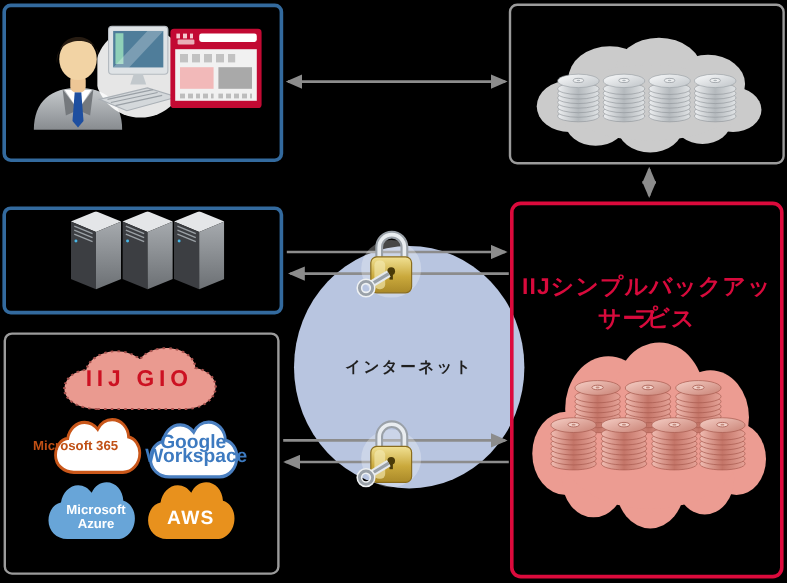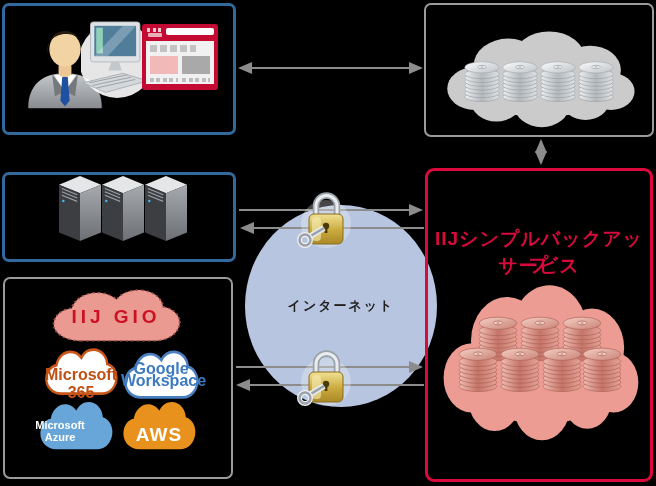--- a/index.html
+++ b/index.html
@@ -9,24 +9,24 @@
   .box{position:absolute;background:transparent;box-sizing:border-box;}
   .box-blue{border:3px solid #336a9e;border-radius:7px;}
   .box-gray{border:2px solid #9b9b9b;border-radius:7px;}
   .box-red{border:3px solid #dc0a3c;border-radius:9px;}
   .circle-internet{position:absolute;left:245px;top:205px;width:192px;height:202px;
                    border-radius:50%;background:#b8c5e0;}
   .lbl{position:absolute;text-align:center;font-weight:bold;}
   .lbl-internet{left:245px;top:297px;width:192px;font-size:13px;color:#1f1f1f;letter-spacing:2px;}
   .lbl-title{left:425px;width:228px;color:#d80a3c;font-size:19px;letter-spacing:1px;}
   .lbl-gio{left:46px;top:306px;width:140px;font-size:19px;color:#cc1122;letter-spacing:4px;}
-  .lbl-ms365{left:42px;top:366px;width:78px;font-size:16px;color:#c05015;}
+  .lbl-ms365{left:24px;top:366px;width:78px;font-size:11px;color:#c05015;}
   .lbl-google{left:121px;top:363px;width:80px;font-size:16px;color:#3d7ac0;line-height:12px;}
-  .lbl-azure{left:20px;top:419px;width:80px;font-size:11px;color:#fff;line-height:12px;}
-  .lbl-aws{left:119px;top:424px;width:80px;font-size:19px;color:#fff;letter-spacing:1px;}
+  .lbl-azure{left:40px;top:419px;width:80px;font-size:11px;color:#fff;line-height:12px;}
+  .lbl-aws{left:119px;top:424px;width:80px;font-size:16px;color:#fff;letter-spacing:1px;}
   .browser{position:absolute;left:137px;top:18px;width:76px;height:66px;background:#c20a33;border-radius:3px;}
   .b-dots{position:absolute;left:5px;top:4px;width:16px;height:4px;
           background:repeating-linear-gradient(90deg,#f4c9cf 0 3px,transparent 3px 5.5px);}
   .b-addr{position:absolute;left:24px;top:4px;right:4px;height:7px;background:#fff;border-radius:2px;}
   .b-back{position:absolute;left:6px;top:9px;width:14px;height:4px;background:#e9aeb8;border-radius:1px;}
   .b-body{position:absolute;left:4px;top:17px;right:4px;bottom:6px;background:#f1f1f1;}
   .b-tabs{position:absolute;left:4px;top:4px;width:46px;height:7px;
           background:repeating-linear-gradient(90deg,#c2c2c2 0 7px,transparent 7px 10px);}
   .b-pink{position:absolute;left:4px;top:15px;width:28px;height:18px;background:#f2b9b9;}
   .b-grayblk{position:absolute;left:36px;top:15px;width:28px;height:18px;background:#a9a9a9;}

